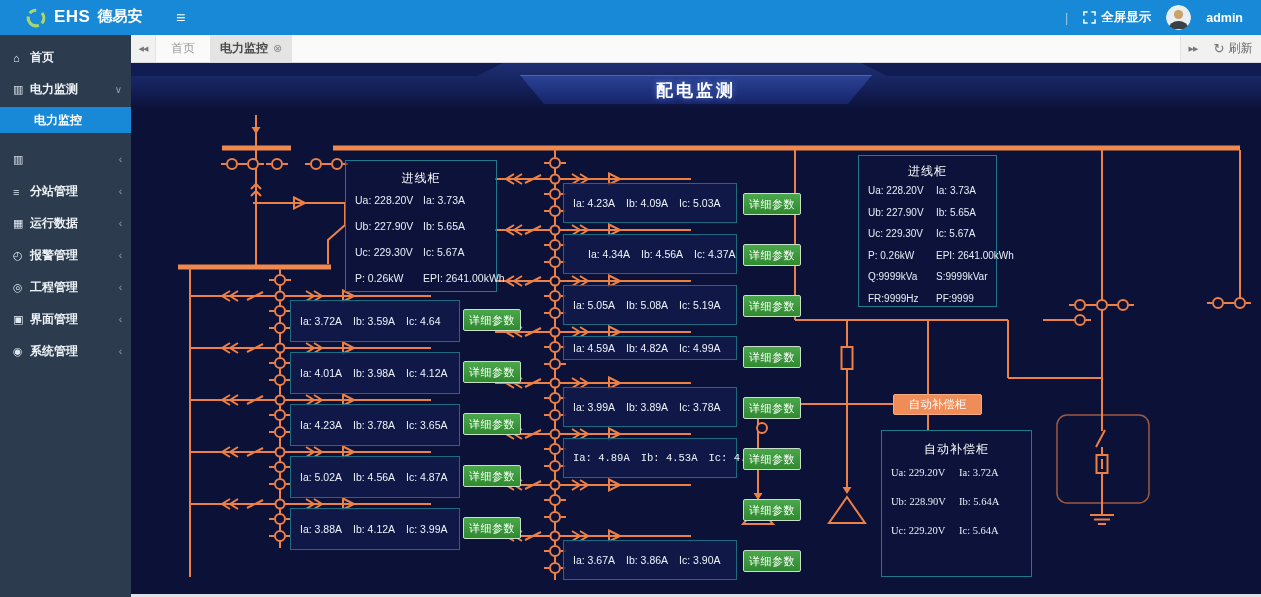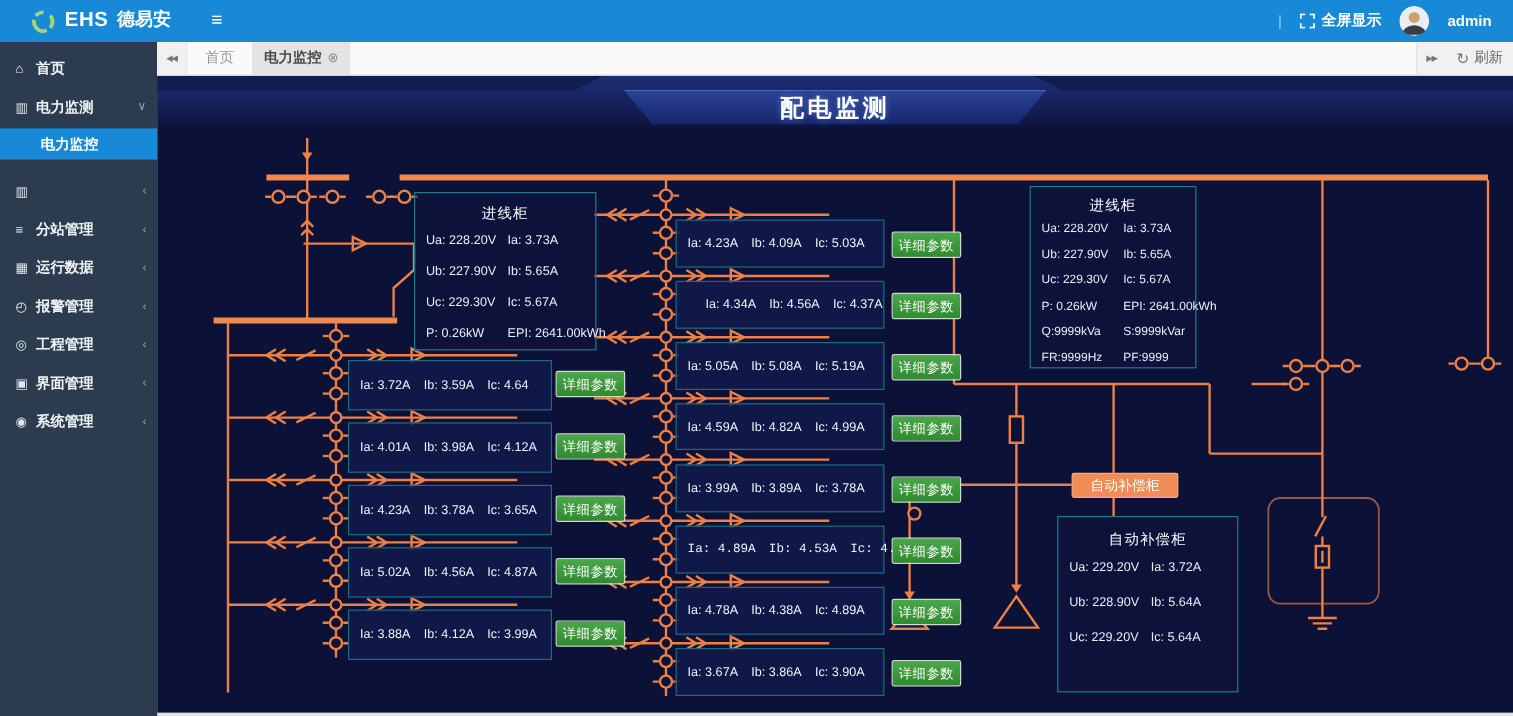--- a/index.html
+++ b/index.html
@@ -45,41 +45,41 @@
   .band{position:absolute;left:0;top:0;right:0;height:46px;
         background:linear-gradient(180deg,#1d2f74 0%,#142058 55%,rgba(12,17,56,0) 100%);}
   .band::before{content:"";position:absolute;left:0;top:0;width:372px;height:13px;background:#101c52;
         clip-path:polygon(0 0,100% 0,calc(100% - 26px) 100%,0 100%);}
   .band::after{content:"";position:absolute;right:0;top:0;width:400px;height:13px;background:#101c52;
         clip-path:polygon(0 0,100% 0,100% 100%,26px 100%);}
   .banner{position:absolute;left:50%;transform:translateX(-50%);top:12px;width:352px;height:28px;
         background:linear-gradient(180deg,#2b4293,#16246b);border-top:1px solid #4866c8;
         clip-path:polygon(0 0,100% 0,calc(100% - 24px) 100%,24px 100%);
         display:flex;align-items:center;justify-content:center;}
-  .banner .ttl{color:#fff;font-size:20px;font-weight:bold;letter-spacing:3px;text-shadow:0 0 6px rgba(120,160,255,.6);}
+  .banner .ttl{color:#fff;font-size:17px;font-weight:bold;letter-spacing:3px;text-shadow:0 0 6px rgba(120,160,255,.6);}
 
   .wires{position:absolute;left:0;top:0;}
   .wires line,.wires path,.wires rect,.wires circle{stroke:#ed8044;stroke-width:2;fill:none;}
   .wires .bus{stroke:#f0894d;stroke-width:5;}
   .wires .fillo{fill:#ed8044;stroke:none;}
   .wires .node{fill:#0c1138;}
   .wires .mask{fill:#0c1138;}
   .wires .faint{stroke:rgba(237,128,68,.65);stroke-width:1.5;}
 
   .fbox{position:absolute;border:1px solid #1d6b80;background:rgba(17,26,74,.85);
         display:flex;align-items:center;gap:11px;padding-left:9px;box-sizing:border-box;
         color:#eef3fb;font-size:10.5px;white-space:nowrap;}
   .mbox{position:absolute;border:1px solid #20788c;background:rgba(13,20,58,.55);
         color:#e8eef8;font-size:10.5px;box-sizing:border-box;}
   .mtitle{text-align:center;font-size:12px;padding-top:7px;letter-spacing:1px;color:#fff;}
   .mrow{display:flex;padding:0 9px;align-items:center;white-space:nowrap;}
   .ml{width:68px;flex:0 0 auto;}
   .box-inleft .mrow{height:26px;}   .box-inleft .mtitle{padding-top:9px;}
   .box-inright .mrow{height:21.5px;} .box-inright{font-size:10px;}
-  .box-comp .mrow{height:29px;}     .box-comp .mtitle{padding-top:10px;}
+  .box-comp .mrow{height:29px;font-family:Liberation Serif, serif;}     .box-comp .mtitle{padding-top:10px;}
 
   .btn{position:absolute;width:56px;height:20px;background:linear-gradient(#4aa74a,#308a30);
        border:1px solid #c9dfc9;border-radius:2px;color:#fff;font-size:11px;
        display:flex;align-items:center;justify-content:center;letter-spacing:.5px;cursor:pointer;}
   .btn-orange{position:absolute;left:762px;top:331px;width:89px;height:21px;background:#f08c58;
        border:1px solid #f3ab83;border-radius:2px;color:#fff;font-size:11.5px;
        display:flex;align-items:center;justify-content:center;cursor:pointer;box-sizing:border-box;}
 
   .bstrip{position:absolute;left:131px;right:0;bottom:0;height:3px;background:#dfe3e8;}
 </style>
@@ -507,39 +507,34 @@
     <div class="fbox" style="left:432px;top:171px;width:174px;height:40px;padding-left:24px;">
       <span>Ia: 4.34A</span>
         <span>Ib: 4.56A</span>
         <span>Ic: 4.37A</span>
     </div>
     <div class="fbox" style="left:432px;top:222px;width:174px;height:40px;">
       <span>Ia: 5.05A</span>
         <span>Ib: 5.08A</span>
         <span>Ic: 5.19A</span>
     </div>
-    <div class="fbox" style="left:432px;top:273px;width:174px;height:39px;">
+    <div class="fbox" style="left:432px;top:273px;width:174px;height:24px;">
       <span>Ia: 4.59A</span>
         <span>Ib: 4.82A</span>
         <span>Ic: 4.99A</span>
     </div>
     <div class="fbox" style="left:432px;top:324px;width:174px;height:40px;">
       <span>Ia: 3.99A</span>
         <span>Ib: 3.89A</span>
         <span>Ic: 3.78A</span>
     </div>
     <div class="fbox" style="left:432px;top:375px;width:174px;height:40px;font-family:Liberation Mono, monospace;">
       <span>Ia: 4.89A</span>
         <span>Ib: 4.53A</span>
         <span>Ic: 4.12A</span>
-    </div>
-    <div class="fbox" style="left:432px;top:426px;width:174px;height:40px;">
-      <span>Ia: 4.78A</span>
-        <span>Ib: 4.38A</span>
-        <span>Ic: 4.89A</span>
     </div>
     <div class="fbox" style="left:432px;top:477px;width:174px;height:40px;">
       <span>Ia: 3.67A</span>
         <span>Ib: 3.86A</span>
         <span>Ic: 3.90A</span>
     </div>
 
     <div class="btn" style="left:612px;top:130px;">详细参数</div>
     <div class="btn" style="left:612px;top:181px;">详细参数</div>
     <div class="btn" style="left:612px;top:232px;">详细参数</div>

